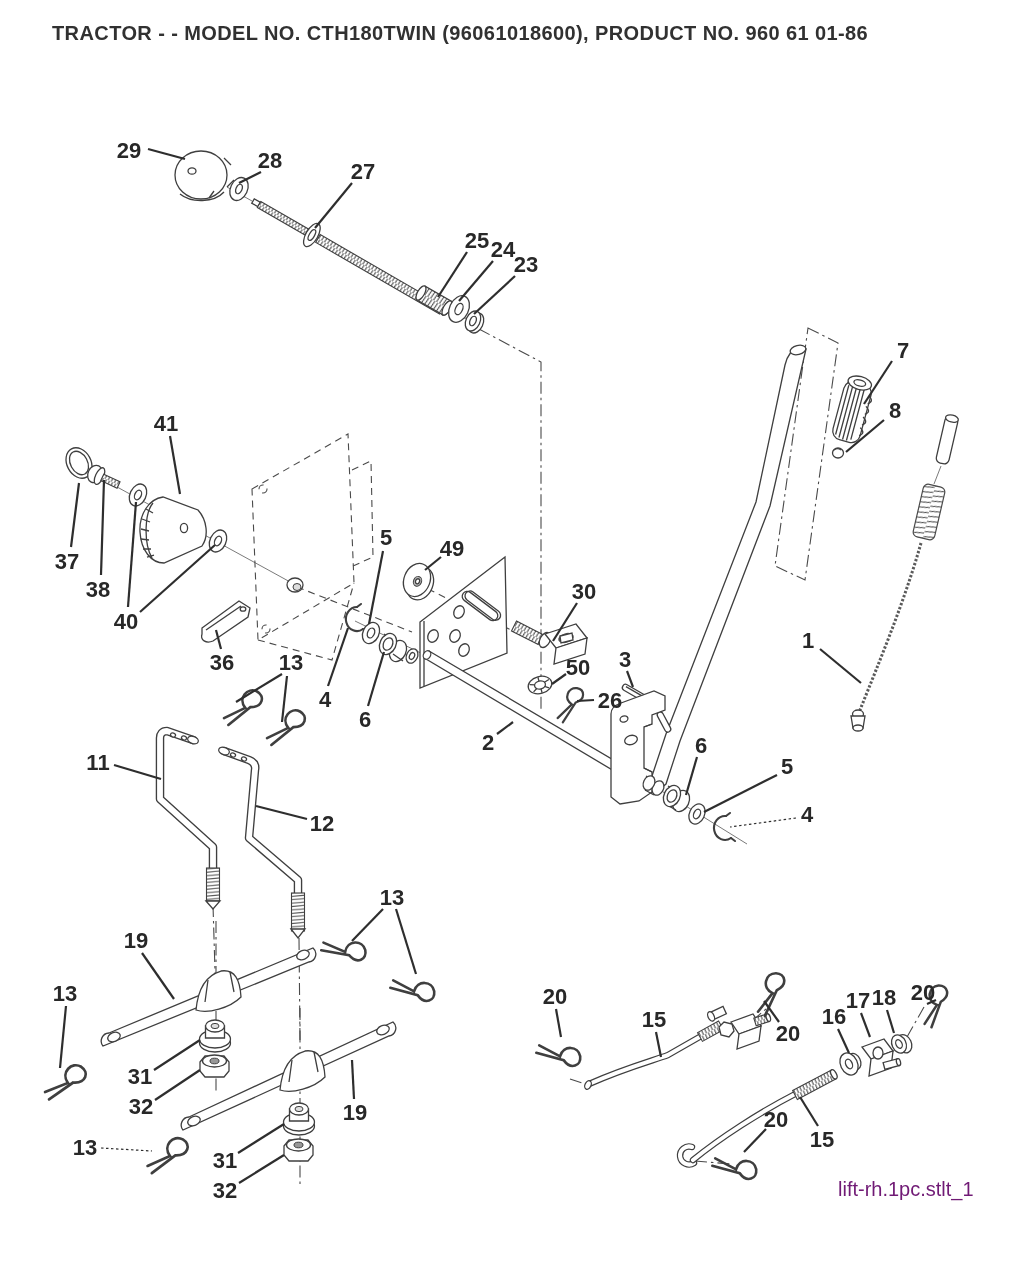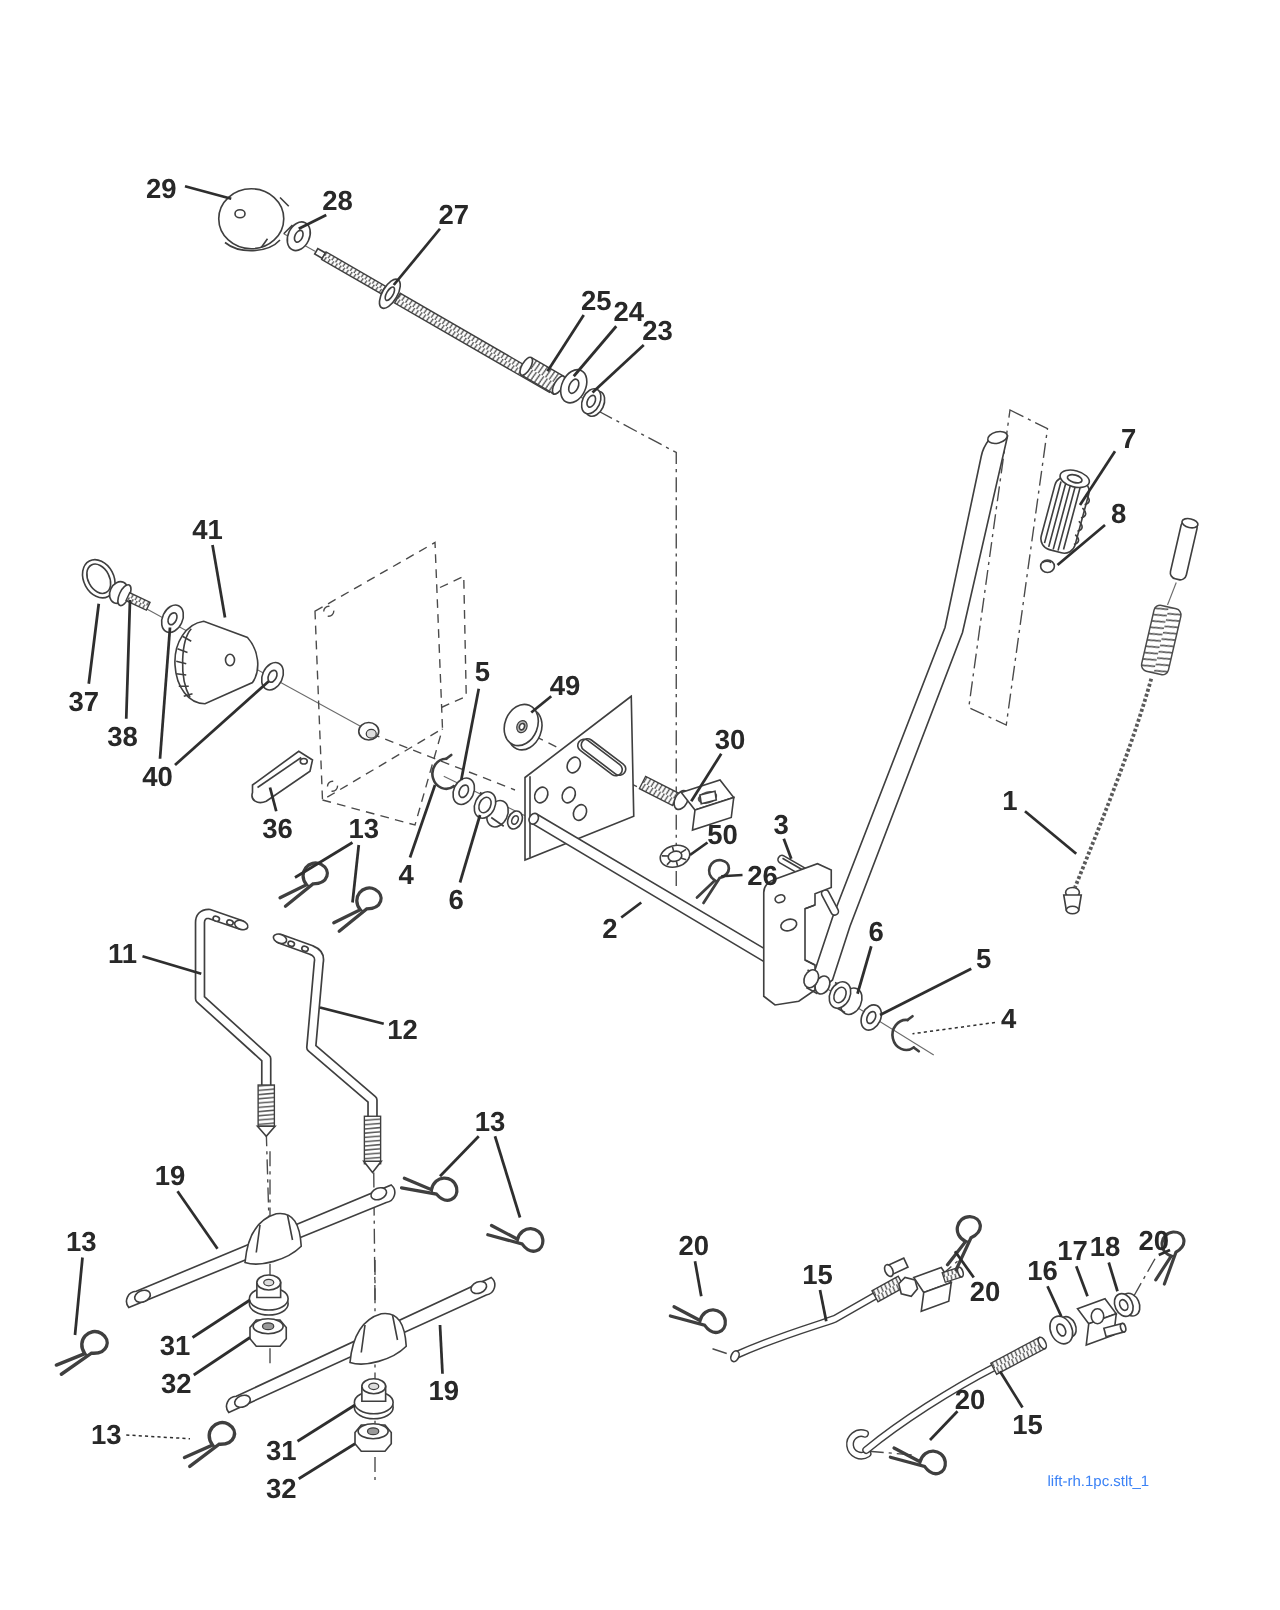--- a/index.html
+++ b/index.html
@@ -1,20 +1,20 @@
 <!DOCTYPE html>
 <html><head>
 <meta charset="utf-8">
 <style>
   html,body{margin:0;padding:0;background:#fff;}
   .page{position:relative;width:1024px;height:1288px;background:#fff;overflow:hidden;
         font-family:"Liberation Sans",sans-serif;}
   .title{position:absolute;left:52px;top:20px;width:940px;color:#313131;
          font-weight:bold;font-size:20px;line-height:26px;letter-spacing:.4px;}
-  .footer{position:absolute;left:838px;top:1178px;color:#3b82f6;font-size:12px;}
+  .footer{position:absolute;left:838px;top:1178px;color:#701a75;font-size:20px;}
   svg{position:absolute;left:0;top:0;}
   .ln{stroke:#3f3f3f;stroke-width:1.3;fill:none;}
   .fill{fill:#ffffff;stroke:#3f3f3f;stroke-width:1.3;}
   .thin{stroke:#6b6b6b;stroke-width:.9;fill:none;}
   .dashdot{stroke:#4a4a4a;stroke-width:1.1;fill:none;stroke-dasharray:12 4 2.5 4;}
   .dashed{stroke:#4a4a4a;stroke-width:1.1;fill:none;stroke-dasharray:7 5;}
   .tube-out{stroke:#3f3f3f;stroke-width:8.5;fill:none;stroke-linejoin:round;stroke-linecap:round;}
   .tube-in{stroke:#fff;stroke-width:5.8;fill:none;stroke-linejoin:round;stroke-linecap:round;}
   .rod-out{stroke:#3f3f3f;stroke-width:6.4;fill:none;stroke-linejoin:round;stroke-linecap:round;}
   .rod-in{stroke:#fff;stroke-width:4.1;fill:none;stroke-linejoin:round;stroke-linecap:round;}
@@ -22,20 +22,21 @@
   .clip{stroke:#3f3f3f;stroke-width:2.1;fill:none;stroke-linecap:round;}
   .callout-text{font-family:"Liberation Sans",sans-serif;font-weight:bold;font-size:22px;fill:#282828;}
   .leader{stroke:#2e2e2e;stroke-width:2.2;fill:none;}
   .leader.dotted{stroke-width:1.2;stroke-dasharray:2.5 2.5;}
 </style>
 </head>
 <body>
 
 <div class="page">
   <div class="title">
+    <div>TRACTOR - - MODEL NO. CTH180TWIN (96061018600), PRODUCT NO. 960 61 01-86</div>
   </div>
 
   <svg id="diagram-svg" width="1024" height="1288" viewBox="0 0 1024 1288">
     <defs>
       <pattern id="thr" width="3.4" height="22" patternUnits="userSpaceOnUse">
         <rect width="3.4" height="22" fill="#fff"></rect>
         <line x1="2.6" y1="0" x2="0.8" y2="22" stroke="#555" stroke-width="1.1"></line>
       </pattern>
       <pattern id="thrH" width="22" height="3.4" patternUnits="userSpaceOnUse">
         <rect width="22" height="3.4" fill="#fff"></rect>

